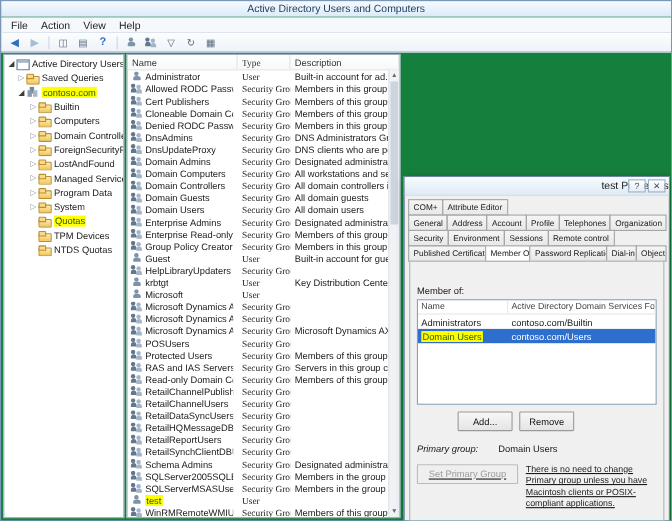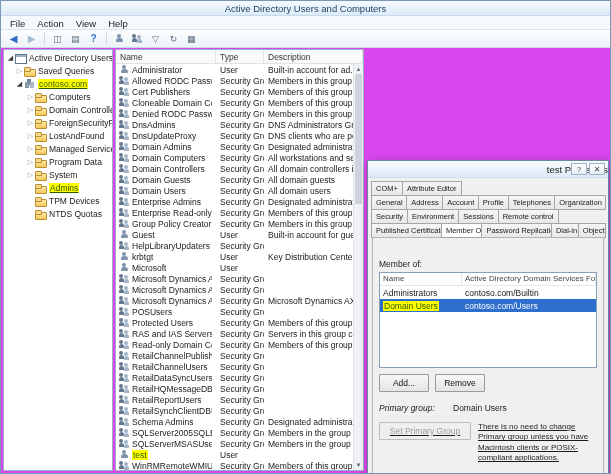--- a/index.html
+++ b/index.html
@@ -1,17 +1,17 @@
 <!DOCTYPE html>
 <html style="--highlight: #ffff00; --selection: #2e6ecd;"><head>
 <meta charset="utf-8">
 <style>
   html,body{margin:0;padding:0;background:#c9d4e0;}
   *{box-sizing:border-box;}
-  .app{position:relative;width:611px;height:474px;background:#d946ef;
+  .app{position:relative;width:611px;height:474px;background:#15803d;
        font-family:"Liberation Sans",sans-serif;color:#1a1a1a;
        border:1px solid #7a96b5;overflow:hidden;}
 
   
   .titlebar{height:15px;background:linear-gradient(#f5fafe,#dcebf8);
     display:flex;align-items:center;justify-content:center;
     font-size:9.5px;color:#1d3a5f;border-bottom:1px solid #c8d8ea;}
   .menubar{height:14px;background:#f6f9fc;display:flex;align-items:flex-end;
     padding-left:3px;font-size:9.5px;color:#222;border-bottom:1px solid #dbe4ee;}
   .menu{padding:0 6px;}
@@ -39,30 +39,30 @@
   .tico{width:12px;height:10px;flex:0 0 12px;position:relative;margin-right:2px;}
   .ti-folder::before{content:"";position:absolute;left:0;top:3px;width:10px;height:6px;
     background:linear-gradient(#ffeaa9,#f3c758);border:1px solid #b98f2f;border-radius:1px;}
   .ti-folder::after{content:"";position:absolute;left:0;top:1px;width:5px;height:3px;
     background:#f7da8d;border:1px solid #b98f2f;border-radius:1px 1px 0 0;}
   .ti-domain::before{content:"";position:absolute;left:1px;top:3px;width:4px;height:6px;
     background:#8b9aac;box-shadow:5px 0 0 #a9b7c6,2px -3px 0 #74859a;}
   .ti-root::before{content:"";position:absolute;left:0;top:1px;width:10px;height:8px;
     background:#fff;border:1px solid #5d748f;box-shadow:inset 0 2px 0 #9db4cd;}
   .tlabel{overflow:hidden;}
-  .tlabel.hl{background:var(--highlight);color:#2f5b00;padding:0 1px;text-decoration:underline;}
+  .tlabel.hl{background:var(--highlight);color:#2f5b00;padding:0 1px;}
 
   
   .listpane{position:absolute;left:114px;top:1px;width:249px;bottom:2px;background:#fff;
     border:1px solid #9db0c3;overflow:hidden;font-size:8.5px;}
   .lheader{display:flex;height:14px;border-bottom:1px solid #e3e3e3;color:#333;
     background:linear-gradient(#ffffff,#f6f8fa);}
   .hcell{padding:2px 4px;border-right:1px solid #e3e3e3;overflow:hidden;white-space:nowrap;}
   .w1{width:100px;flex:0 0 100px;}
-  .w2{width:48px;flex:0 0 48px;}
+  .w2{width:48px;flex:0 0 48px;font-family:Liberation Serif, serif;}
   .w3{flex:1;}
   .lrows{position:absolute;top:14px;left:0;right:10px;bottom:0;overflow:hidden;}
   .lrow{display:flex;height:11px;align-items:center;white-space:nowrap;}
   .cell{padding:0 4px;overflow:hidden;}
   .cell.w1{display:flex;align-items:center;gap:2px;padding-left:3px;}
   .nm{overflow:hidden;white-space:nowrap;}
   .nm.hl{background:var(--highlight);color:#2f5b00;padding:0 1px;}
   .pic{width:11px;height:9px;flex:0 0 11px;position:relative;display:inline-block;}
   .pic.user::before{content:"";position:absolute;left:3px;top:0;width:4px;height:4px;
     border-radius:50%;background:#7d92ab;}
@@ -104,21 +104,21 @@
   .mc1{width:82px;flex:0 0 82px;}
   .mc2{flex:1;}
   .mrow{display:flex;height:13px;align-items:center;}
   .mrow .mc1,.mrow .mc2{padding:0 3px;overflow:hidden;white-space:nowrap;}
   .mrow.sel{background:var(--selection);color:#fff;}
   .btn{height:18px;min-width:50px;font-size:8.5px;font-family:inherit;
     background:linear-gradient(#f7f7f7,#e5e5e5);border:1px solid #9a9a9a;
     border-radius:1px;color:#111;padding:0 6px;}
   .btn.disabled{color:#9b9b9b;background:#efefef;border-color:#bcbcbc;}
   .btn.default{border:1px solid #2d6db5;box-shadow:inset 0 0 0 1px #9cc5ee;}
-  .mbtns{margin-top:6px;display:flex;gap:6px;}
+  .mbtns{margin-top:6px;display:flex;gap:6px;margin-left:37px;}
   .pgline{margin-top:11px;display:flex;}
   .pglabel{width:74px;flex:0 0 74px;font-style:italic;}
   .pgrow{margin-top:9px;display:flex;align-items:flex-start;gap:7px;text-decoration:underline;}
   .spg{min-width:92px;flex:0 0 auto;}
   .note{flex:1;font-size:8px;line-height:1.3;color:#222;}
   .dfoot{height:27px;flex:0 0 27px;display:flex;align-items:center;
     justify-content:flex-end;gap:5px;padding:0 6px;}
 </style>
 </head>
 <body>
@@ -190,20 +190,25 @@
           <span class="tico ti-folder"></span>
           <span class="tlabel">Saved Queries</span>
         </div>
 
         <div class="titem lv1">
           <span class="arrow ar-expanded"></span>
           <span class="tico ti-domain"></span>
           <span class="tlabel hl">contoso.com</span>
         </div>
 
+        <div class="titem lv2">
+          <span class="arrow ar-collapsed"></span>
+          <span class="tico ti-folder"></span>
+          <span class="tlabel">Builtin</span>
+        </div>
 
         <div class="titem lv2">
           <span class="arrow ar-collapsed"></span>
           <span class="tico ti-folder"></span>
           <span class="tlabel">Computers</span>
         </div>
 
         <div class="titem lv2">
           <span class="arrow ar-collapsed"></span>
           <span class="tico ti-folder"></span>
@@ -236,21 +241,21 @@
 
         <div class="titem lv2">
           <span class="arrow ar-collapsed"></span>
           <span class="tico ti-folder"></span>
           <span class="tlabel">System</span>
         </div>
 
         <div class="titem lv2">
           <span class="arrow ar-none"></span>
           <span class="tico ti-folder"></span>
-          <span class="tlabel hl">Admins</span>
+          <span class="tlabel hl">Quotas</span>
         </div>
 
         <div class="titem lv2">
           <span class="arrow ar-none"></span>
           <span class="tico ti-folder"></span>
           <span class="tlabel">TPM Devices</span>
         </div>
 
         <div class="titem lv2">
           <span class="arrow ar-none"></span>

